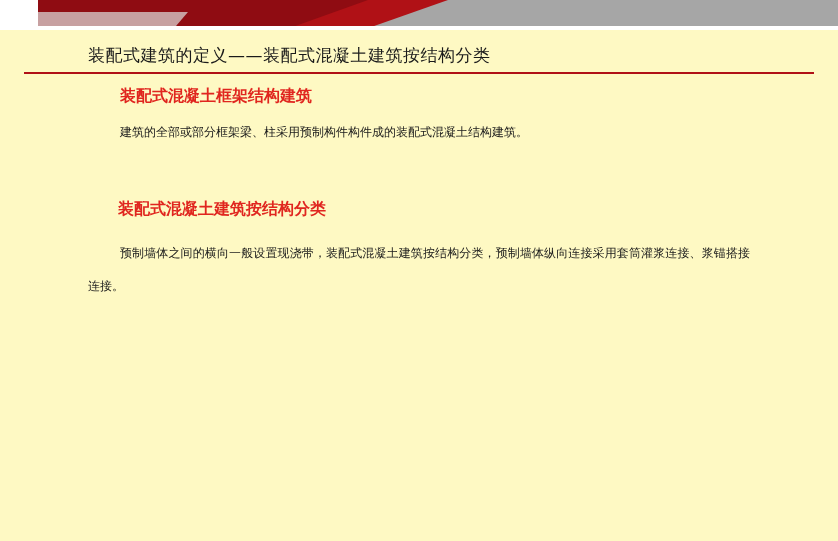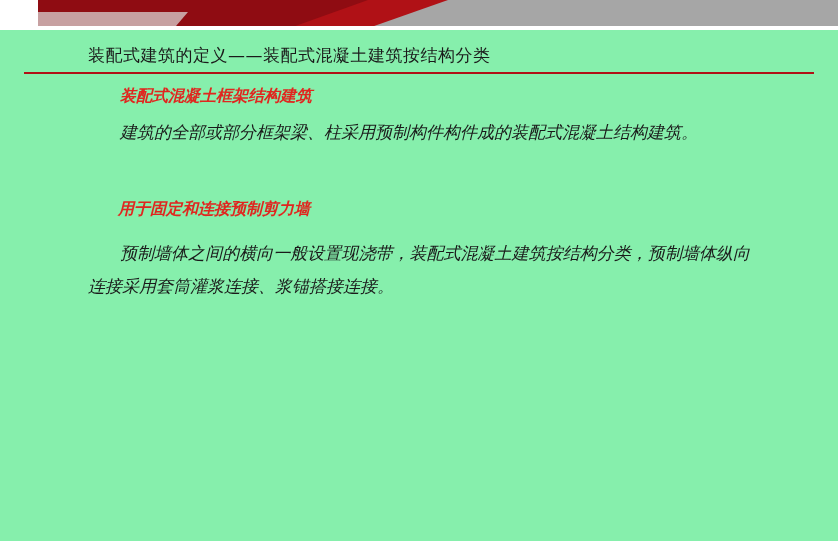--- a/index.html
+++ b/index.html
@@ -11,21 +11,21 @@
     height: 541px;
     background: #ffffff;
     font-family: "DejaVu Sans", "Liberation Sans", sans-serif;
     overflow: hidden;
     position: relative;
   }
   .slide {
     position: relative;
     width: 838px;
     height: 541px;
-    background: #86efac;
+    background: #fef9c3;
     overflow: hidden;
   }
 
   
   .banner {
     position: absolute;
     left: 0;
     top: 0;
     width: 838px;
     height: 30px;
@@ -112,36 +112,35 @@
 
   
   .content {
     position: absolute;
     left: 0;
     top: 84px;
     width: 838px;
   }
   .section {
     position: relative;
-    font-style: italic;
   }
   .sec-title {
     color: #e0261f;
     font-size: 16px;
     font-weight: bold;
     margin-left: 120px;
     margin-bottom: 8px;
     line-height: 1.5;
   }
   .sec-title.second {
     margin-left: 118px;
   }
   .para {
     color: #1a1a1a;
-    font-size: 17px;
+    font-size: 12px;
     line-height: 33px;
     margin-left: 88px;
     margin-right: 88px;
     text-indent: 32px;
     text-align: justify;
     text-justify: inter-ideograph;
   }
   .gap-2 { height: 40px; }
   .gap-3 { height: 8px; }
 </style>
@@ -167,19 +166,19 @@
 
     <div class="section">
       <div class="sec-title">装配式混凝土框架结构建筑</div>
       <div class="para">建筑的全部或部分框架梁、柱采用预制构件构件成的装配式混凝土结构建筑。</div>
       <div class="gap-3"></div>
     </div>
 
     <div class="gap-2"></div>
 
     <div class="section">
-      <div class="sec-title second">用于固定和连接预制剪力墙</div>
+      <div class="sec-title second">装配式混凝土建筑按结构分类</div>
       <div class="gap-3"></div>
       <div class="para">预制墙体之间的横向一般设置现浇带，装配式混凝土建筑按结构分类，预制墙体纵向连接采用套筒灌浆连接、浆锚搭接连接。</div>
     </div>
 
   </div>
 </div>
 
 </body></html>

